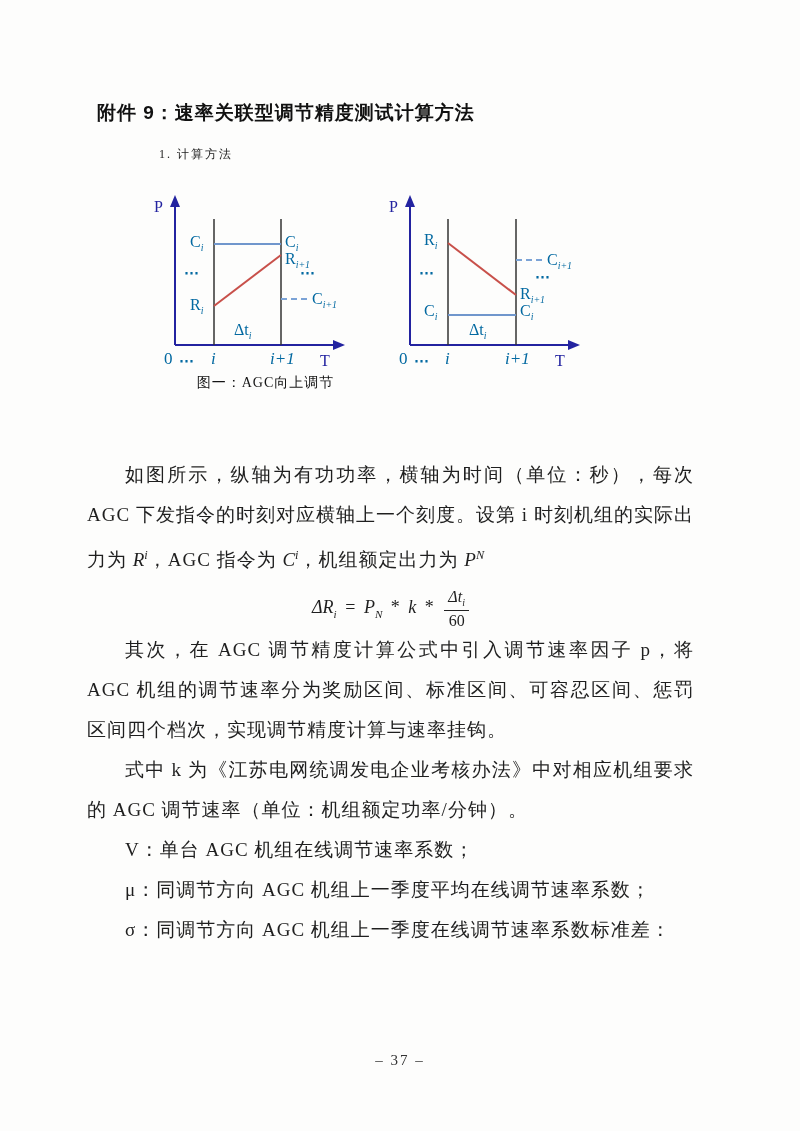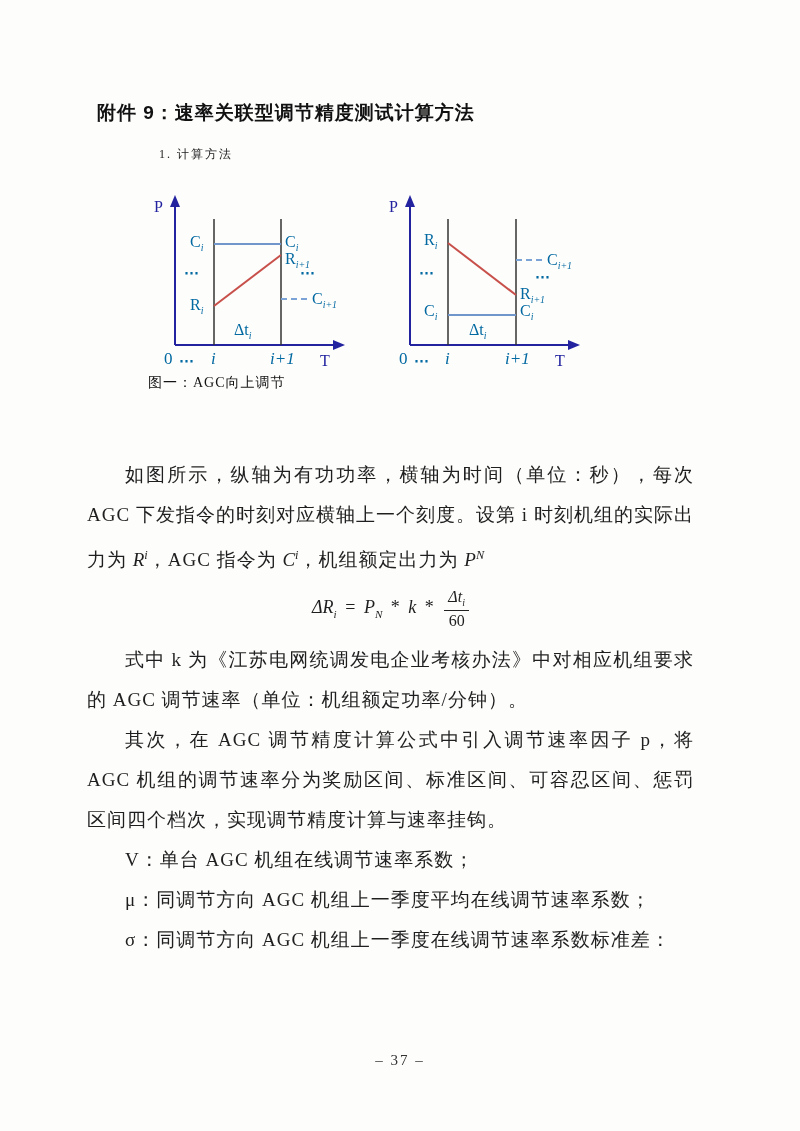--- a/index.html
+++ b/index.html
@@ -12,33 +12,33 @@
   
   .fig{position:absolute;width:235px;height:205px;}
   #fig1{left:148px;top:193px;}
   #fig2{left:383px;top:193px;}
   .fig svg{position:absolute;left:0;top:0;}
   .lab{position:absolute;font-size:16px;line-height:1;white-space:nowrap;color:#0369a1;}
   .lab sub{font-size:62%;font-style:italic;}
   .navy{color:#2323a0;}
   .it{font-style:italic;}
   .dots{font-weight:700;letter-spacing:1px;font-size:15px;}
-  .cap{position:absolute;top:181px;left:0;width:100%;text-align:left;font-size:14px;color:#141414;letter-spacing:1px;}
+  .cap{position:absolute;top:181px;left:0;width:100%;text-align:center;font-size:14px;color:#141414;letter-spacing:1px;}
 
   
   .bodytext{position:absolute;left:87px;top:455px;width:607px;font-size:19px;line-height:40px;
             text-align:justify;letter-spacing:1px;color:#1f1f1f;}
   .bodytext p{margin:0;text-indent:2em;}
   .mvar{font-family:"Liberation Serif",serif;font-style:italic;letter-spacing:0;}
   .mvar sub{font-size:65%;}
   .mvar sup{font-size:65%;}
 
   
   .formula{text-align:center;font-size:18px;font-style:italic;line-height:normal;
-           margin:8px 0 10px 0;text-indent:0;letter-spacing:0;}
+           margin:8px 0 0 0;text-indent:0;letter-spacing:0;}
   .formula .op{font-style:normal;padding:0 4px;}
   .formula sub{font-size:62%;}
   .frac{display:inline-flex;flex-direction:column;vertical-align:middle;text-align:center;margin-left:2px;}
   .frac .num{border-bottom:1.5px solid #222;padding:0 4px 1px 4px;font-size:16px;}
   .frac .den{padding-top:1px;font-size:16px;font-style:normal;}
 
   .pageno{position:absolute;top:1052px;left:0;width:100%;text-align:center;font-size:15px;color:#333;letter-spacing:2px;}
 </style>
 </head>
 <body>
@@ -114,21 +114,21 @@
       <span class="mvar"><span>P</span><sub>N</sub></span>
       <span class="op">*</span>
       <span class="mvar">k</span>
       <span class="op">*</span>
       <span class="frac">
         <span class="num mvar"><span>Δt</span><sub>i</sub></span>
         <span class="den">60</span>
       </span>
     </div>
 
+    <p>其次，在 AGC 调节精度计算公式中引入调节速率因子 p，将 AGC 机组的调节速率分为奖励区间、标准区间、可容忍区间、惩罚区间四个档次，实现调节精度计算与速率挂钩。</p>
     <p>式中 k 为《江苏电网统调发电企业考核办法》中对相应机组要求的 AGC 调节速率（单位：机组额定功率/分钟）。</p>
-    <p>其次，在 AGC 调节精度计算公式中引入调节速率因子 p，将 AGC 机组的调节速率分为奖励区间、标准区间、可容忍区间、惩罚区间四个档次，实现调节精度计算与速率挂钩。</p>
     <p>V：单台 AGC 机组在线调节速率系数；</p>
     <p>μ：同调节方向 AGC 机组上一季度平均在线调节速率系数；</p>
     <p>σ：同调节方向 AGC 机组上一季度在线调节速率系数标准差：</p>
   </div>
 
   <div class="pageno">– 37 –</div>
 </div>
 
 </body></html>

